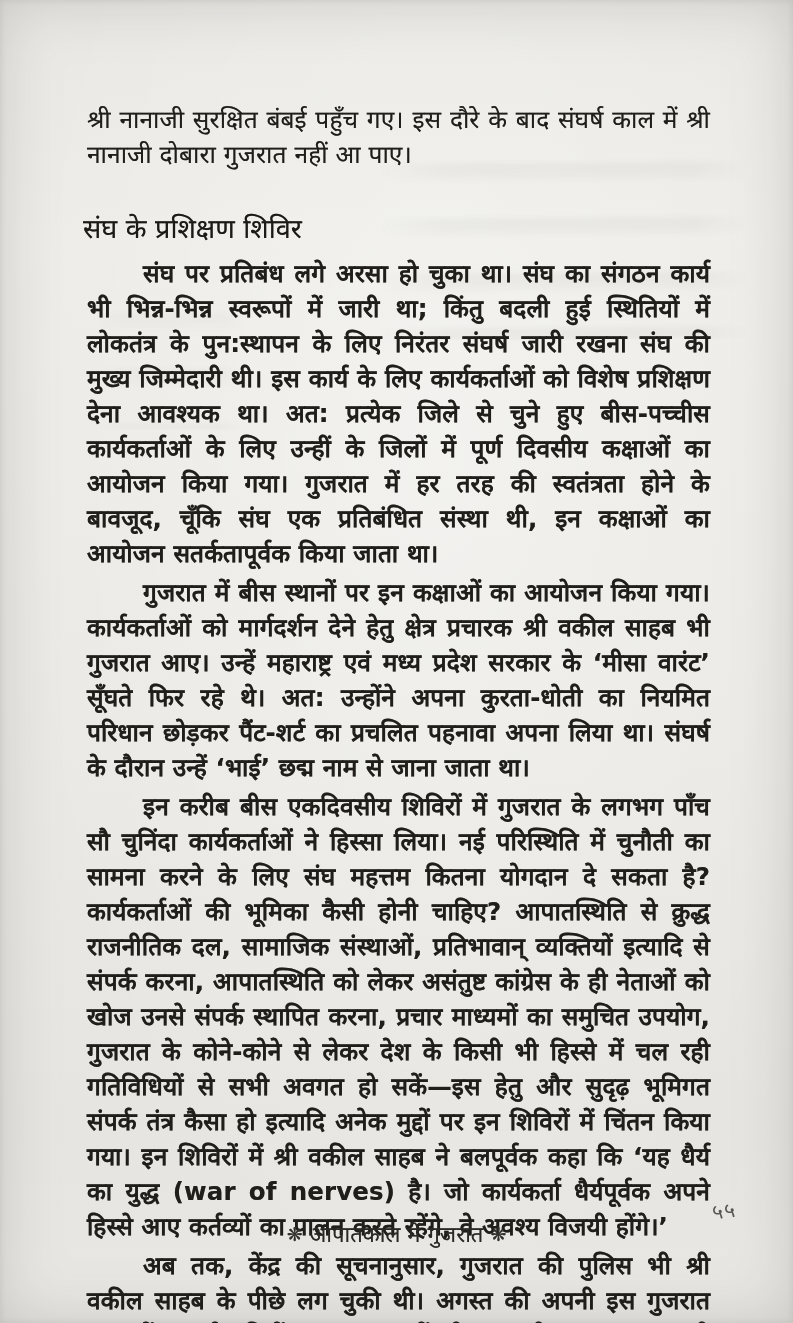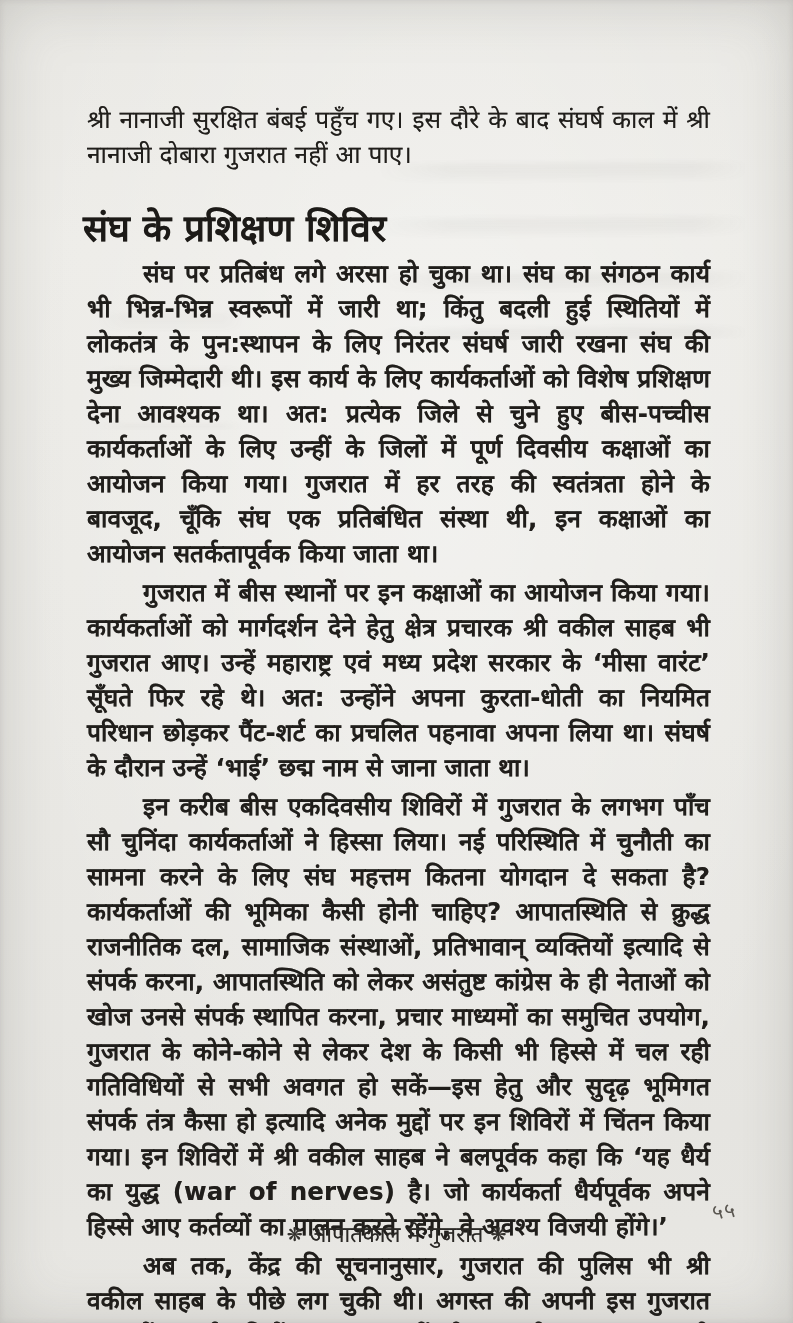--- a/index.html
+++ b/index.html
@@ -48,23 +48,23 @@
     font-size:24.5px;
     line-height:35px;
     text-align:justify;
     letter-spacing:.1px;
     color:#201e1b;
     text-shadow:0 0 .6px rgba(45,42,38,.55);
   }
   .body-para.indent{ text-indent:56px;font-weight:bold; }
   .section-heading{
     margin:39px 0 9px 0;
-    font-size:37px;
+    font-size:27px;
     line-height:36px;
-    font-weight:bold;
+    font-weight:normal;
     color:#1c1a17;
     text-shadow:0 0 .6px rgba(40,38,34,.6);
   }
   .footer{
     position:absolute;
     left:0;top:1198px;width:793px;
     text-align:center;
     font-size:22px;
     color:#2a2825;
     text-shadow:0 0 .5px rgba(45,42,38,.5);

